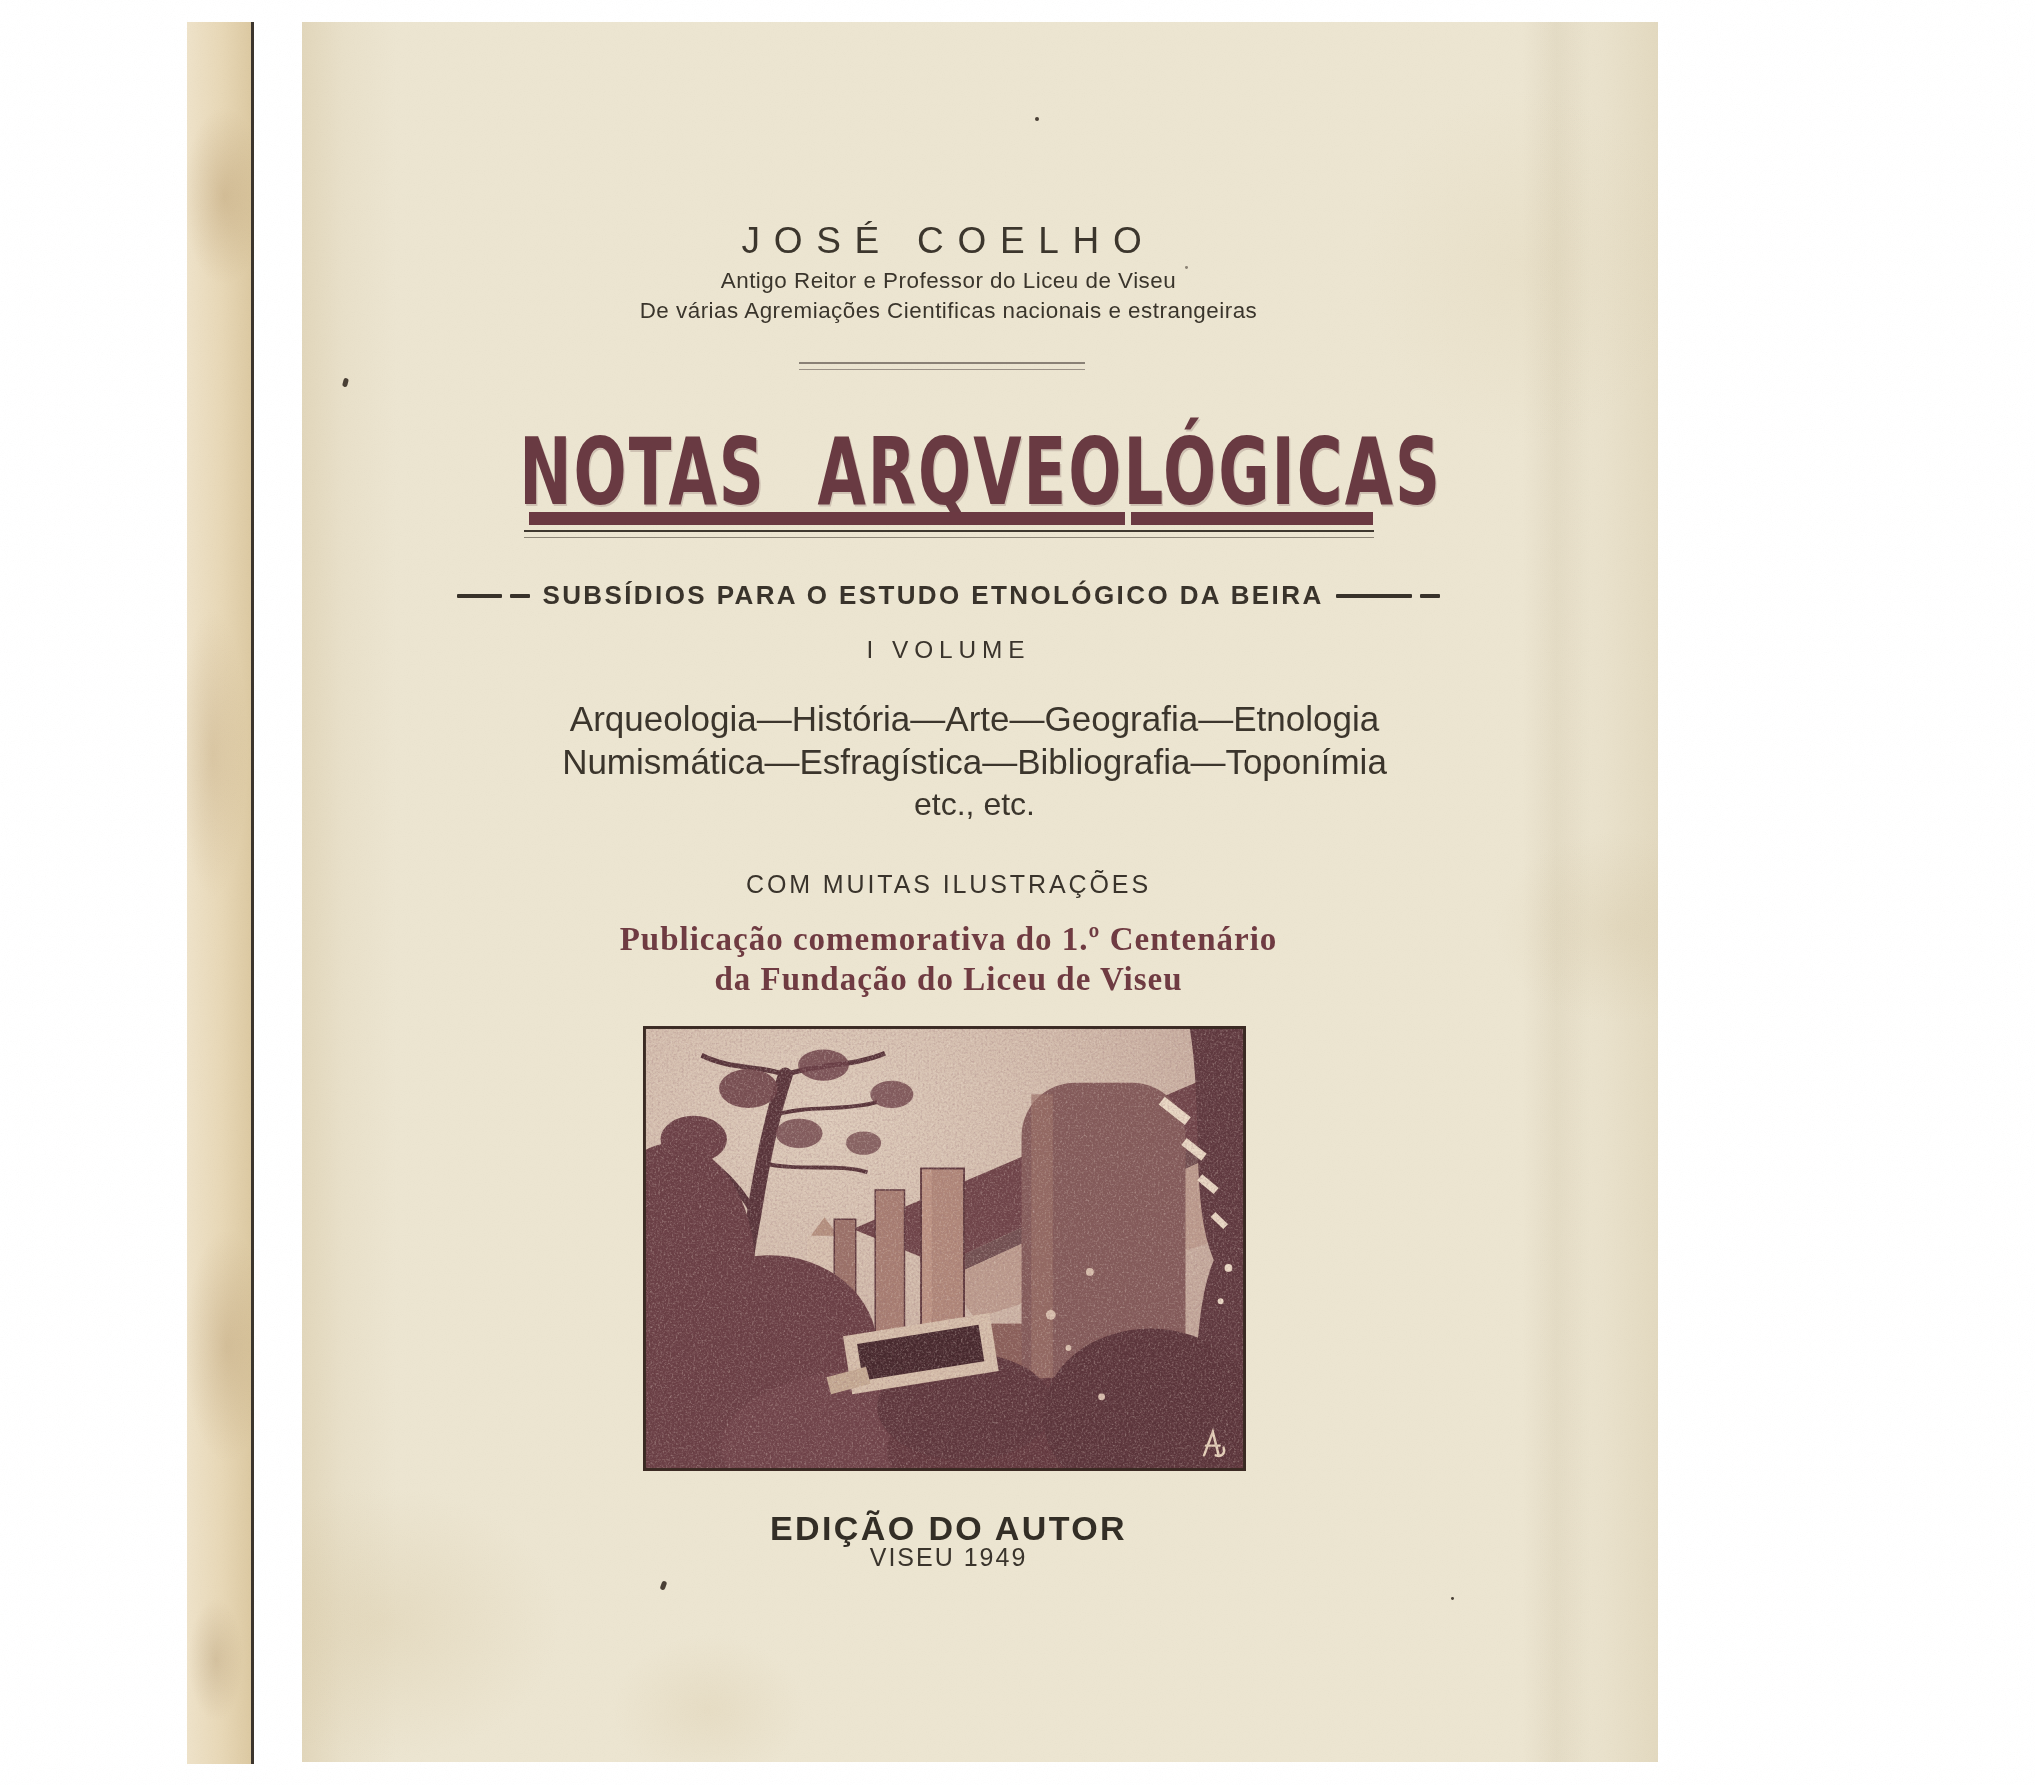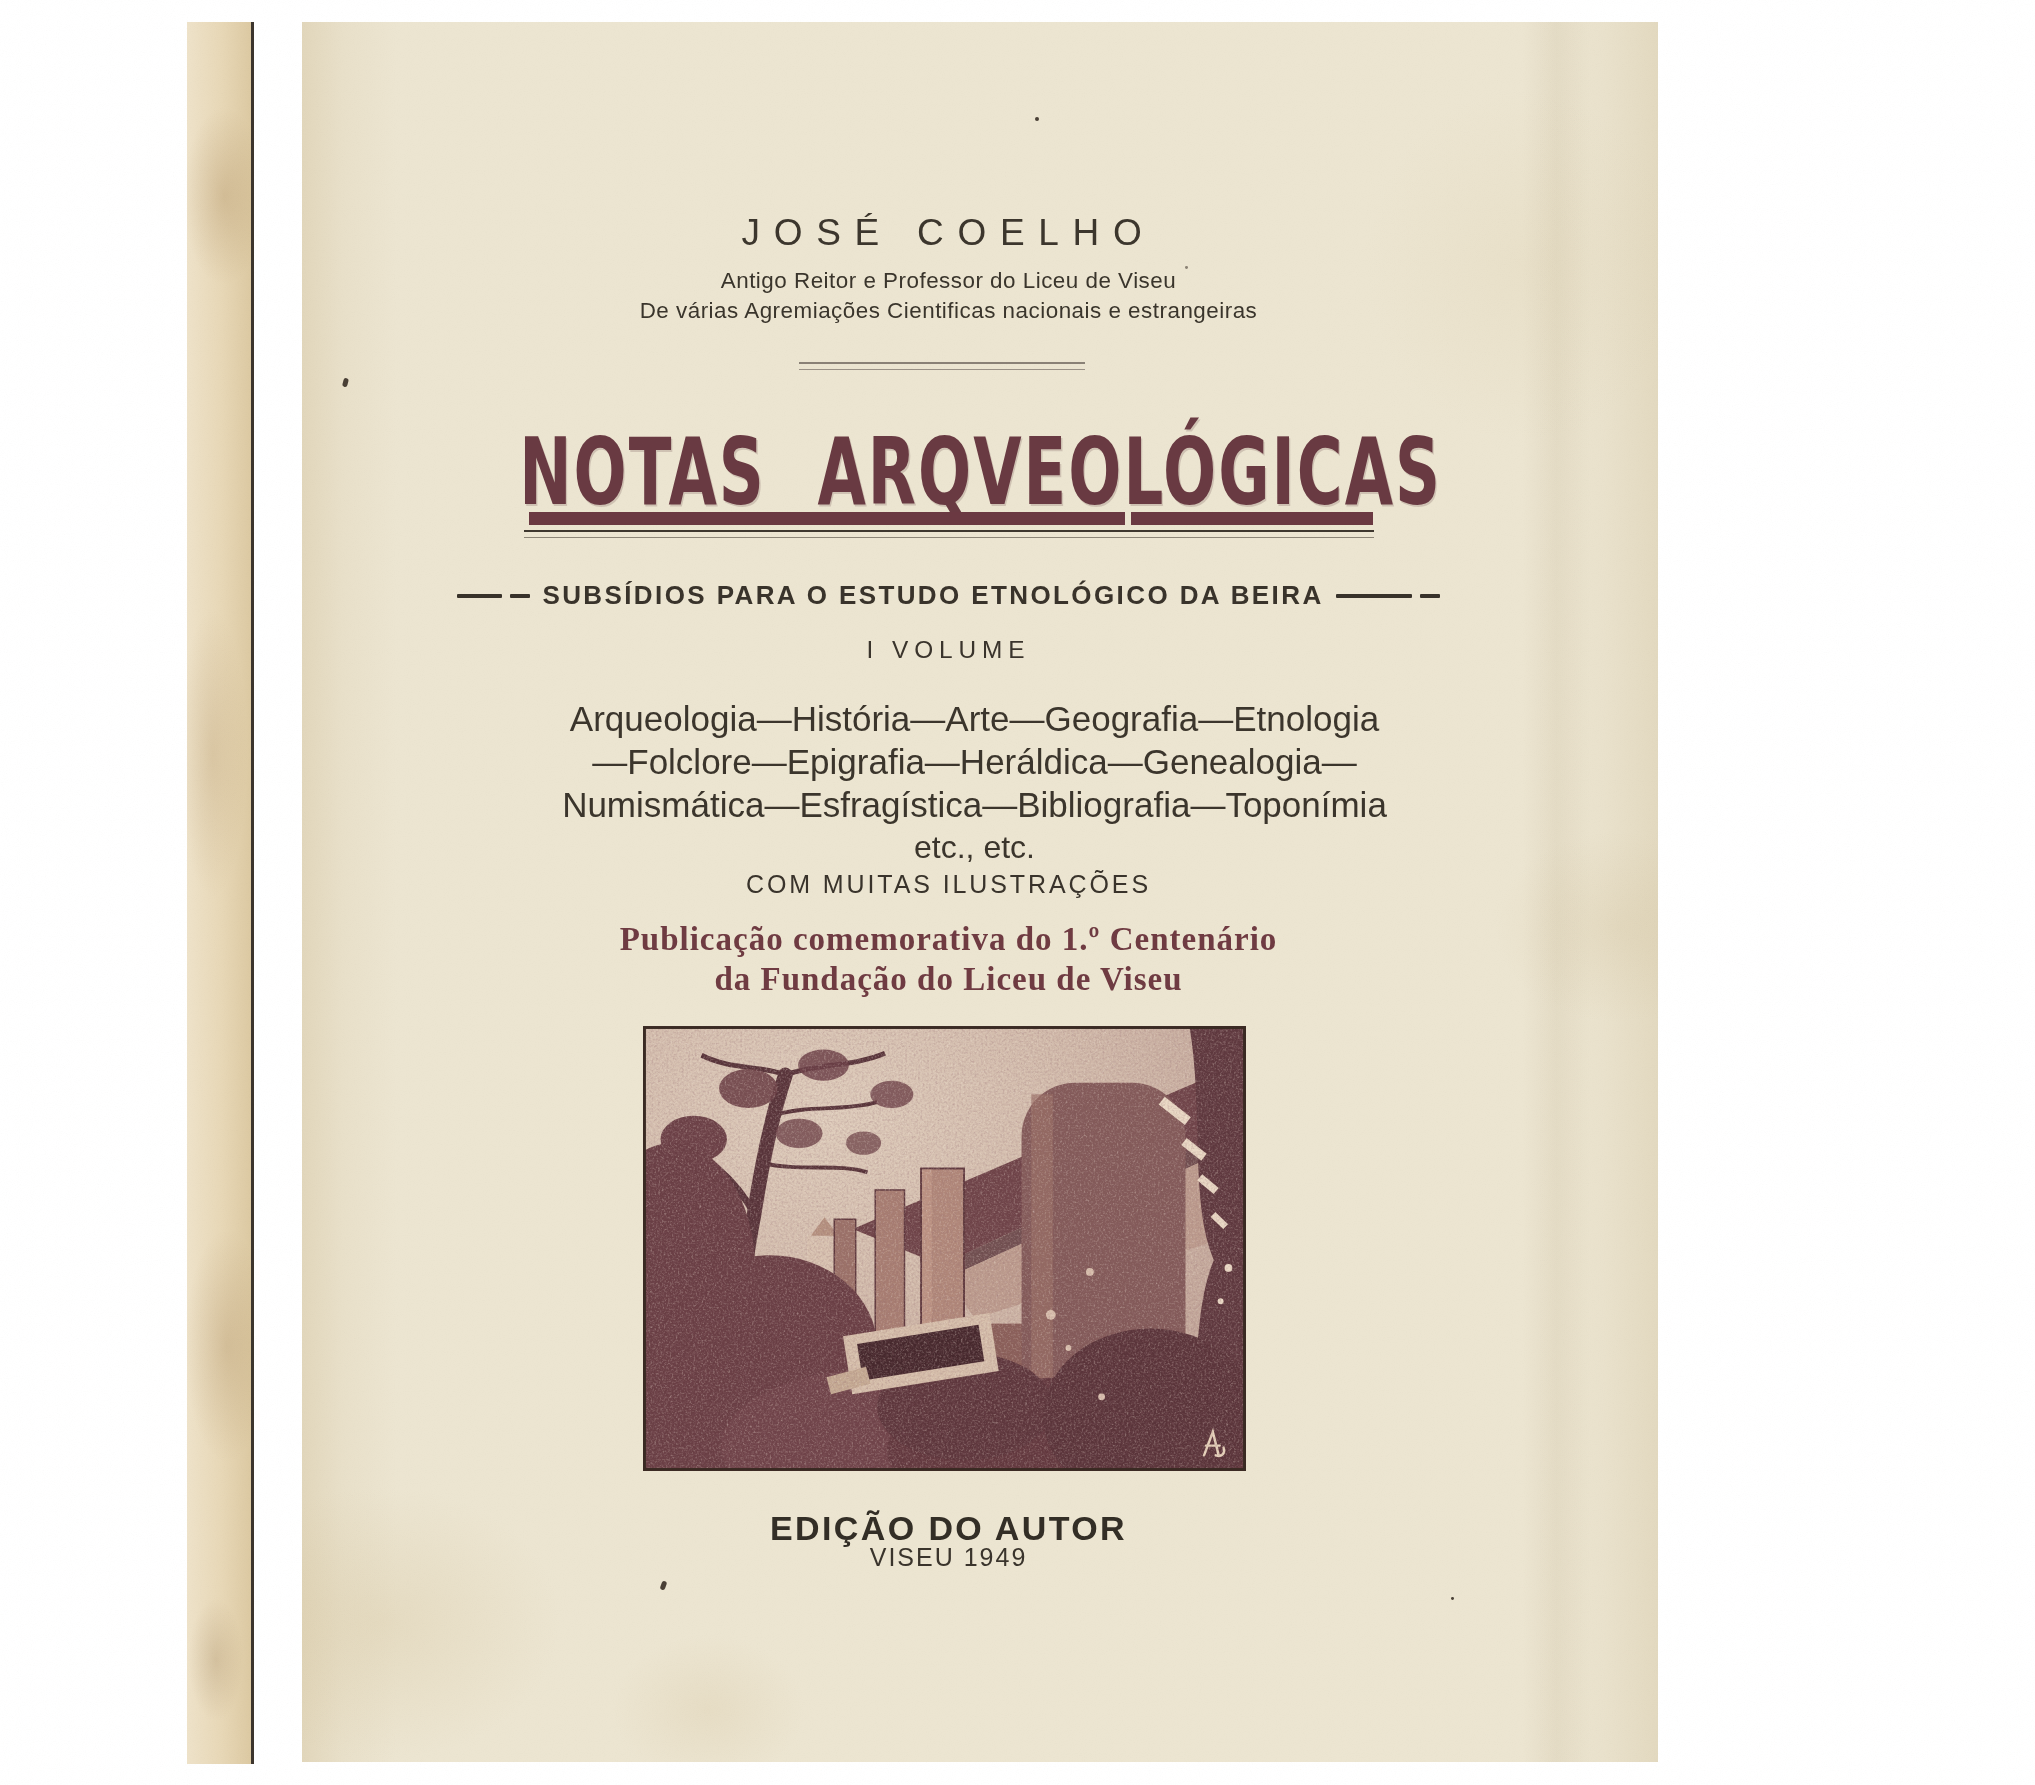--- a/index.html
+++ b/index.html
@@ -24,21 +24,21 @@
       radial-gradient(ellipse 176px 137px at 97% 52%, rgba(185,160,110,.13), transparent 70%),
       radial-gradient(ellipse 224px 254px at 90% 14%, rgba(200,180,130,.10), transparent 70%),
       radial-gradient(ellipse 137px 107px at 30% 97%, rgba(186,158,104,.12), transparent 70%),
       linear-gradient(90deg, rgba(198,176,130,.28) 0, rgba(198,176,130,.10) 3%, rgba(198,176,130,0) 7%),
       linear-gradient(270deg, rgba(188,168,122,.20) 0, rgba(188,168,122,.06) 4%, rgba(188,168,122,0) 9%),
       linear-gradient(90deg, rgba(160,140,100,0) 90%, rgba(160,140,100,.10) 92.5%, rgba(160,140,100,0) 95%),
       linear-gradient(#ece5d1,#ece5d1);}
 
   .ctr{position:absolute;left:0;width:1293px;text-align:center;color:#38322a;}
 
-  .author-name{top:190px;font-size:37px;letter-spacing:13.7px;font-weight:500;color:#3c362d;}
+  .author-name{top:198px;font-size:37px;letter-spacing:13.7px;font-weight:500;color:#3c362d;}
   .author-sub{font-size:22.4px;letter-spacing:0.5px;color:#3a352c;}
   .author-sub.l1{top:246px;}
   .author-sub.l2{top:276px;}
 
   .orn-divider{top:340px;left:497px;width:286px;height:4.9px;
     border-top:2px solid #8a8176;border-bottom:1px solid #9a9186;}
 
   .book-title{top:404px;font-size:92px;line-height:94px;font-weight:900;color:#693a42;
     font-family:"DejaVu Sans", sans-serif;white-space:nowrap;}
   .book-title .tt{display:inline-block;transform:scaleX(.68);transform-origin:50% 50%;
@@ -104,21 +104,20 @@
       <span class="dashes">
           <span class="dash l"></span>
           <span class="dash s"></span>
         </span>
     </div>
 
     <div class="ctr volume">I VOLUME</div>
 
     <div class="ctr subjects">
       <div>Arqueologia—História—Arte—Geografia—Etnologia</div>
-      <div>—Folclore—Epigrafia—Heráldica—Genealogia—</div>
       <div>Numismática—Esfragística—Bibliografia—Toponímia</div>
       <div class="etc">etc., etc.</div>
     </div>
 
     <div class="ctr illus">COM MUITAS ILUSTRAÇÕES</div>
 
     <div class="ctr comm l1">Publicação comemorativa do 1.º Centenário</div>
     <div class="ctr comm l2">da Fundação do Liceu de Viseu</div>
 
     <div class="abs photo-wrap">

